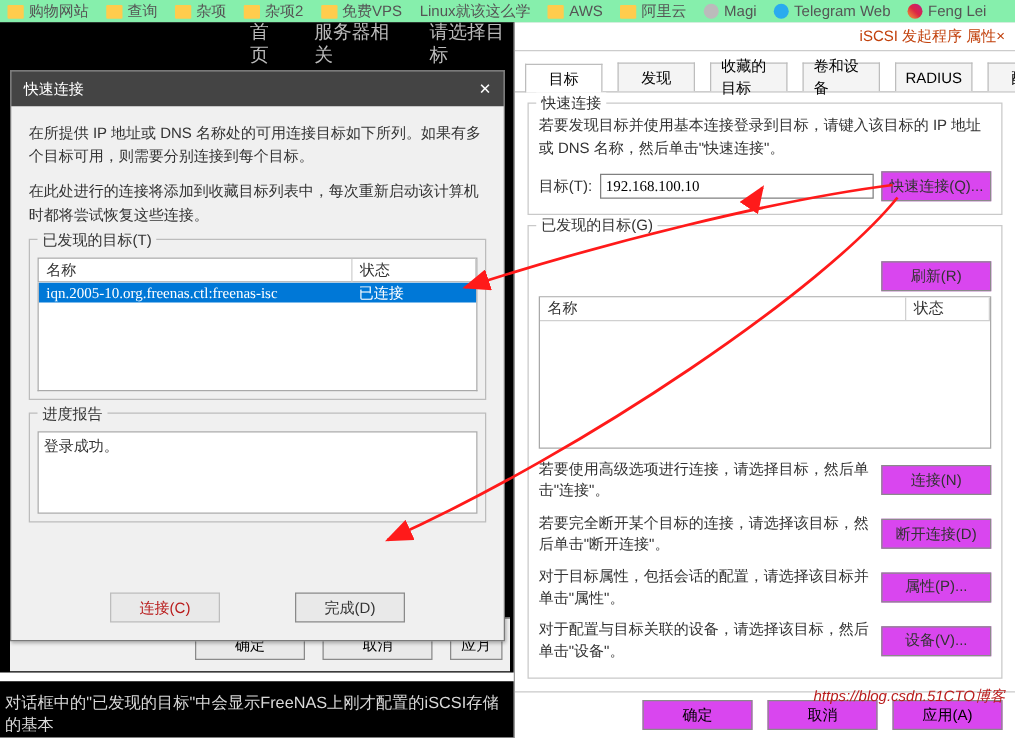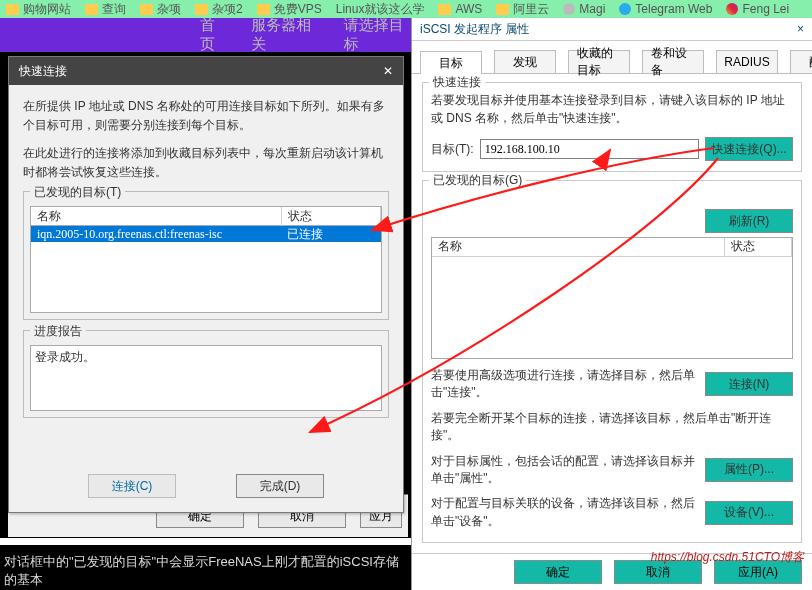--- a/index.html
+++ b/index.html
@@ -1,52 +1,52 @@
 <!DOCTYPE html>
 <html><head>
 <meta charset="utf-8">
 <style>
   html,body{margin:0;padding:0;font-family:"Microsoft YaHei","SimSun",sans-serif;font-size:12px;background:#fff;color:#000;width:812px;height:590px;overflow:hidden;position:relative}
   .bk-top{position:absolute;left:0;top:0;right:0;height:18px;background:#86efac;border-bottom:1px solid #ccc;display:flex;align-items:center;padding:0 6px;gap:14px;color:#555;z-index:0}
   .bk-top .bk-item{display:flex;align-items:center;gap:4px}
   .bk-top .fi{width:13px;height:11px;background:#ffcc4d;border-radius:1px}
   .bk-top .ci{width:12px;height:12px;border-radius:50%;background:#bbb}
   .bannerbar{position:absolute;left:0;top:18px;width:412px;height:520px;background:#000;z-index:0}
-  .banner{position:absolute;left:0;top:18px;right:400px;height:34px;background:#6d28d9;color:#bbb;display:flex;align-items:center;gap:24px;padding-left:200px;font-size:15px;z-index:1}
+  .banner{position:absolute;left:0;top:18px;right:400px;height:34px;background:#000000;color:#bbb;display:flex;align-items:center;gap:24px;padding-left:200px;font-size:15px;z-index:1}
   .banner span{cursor:pointer}
   .leftpane{position:absolute;left:8px;top:56px;width:394px;background:#f0f0f0;border:1px solid #7a7a7a;z-index:5;box-shadow:1px 1px 3px rgba(0,0,0,.3)}
   .lp-title{height:28px;background:#444;color:#fff;display:flex;align-items:center;justify-content:space-between;padding:0 10px;font-size:12px}
   .lp-close{font-family:Arial;cursor:pointer}
   .lp-body{padding:12px 14px 8px;color:#333;font-size:12px;line-height:1.55}
   .lp-body p{margin:0 0 10px}
   .fs{border:1px solid #bcbcbc;margin:6px 0 10px;padding:14px 6px 6px;position:relative}
   .fs-legend{position:absolute;top:-9px;left:6px;background:#f0f0f0;padding:0 4px;font-size:12px;color:#333}
   .tbl-head{display:flex;background:#fff;border:1px solid #a9a9a9;height:18px;align-items:center}
   .tbl-head div{padding:0 6px;border-right:1px solid #d0d0d0;font-size:12px;color:#333}
   .tbl-body{height:86px;background:#fff;border:1px solid #a9a9a9;border-top:none;overflow:hidden}
   .row-sel{background:#0078d7;color:#fff;display:flex;height:16px;align-items:center;font-family:"SimSun";font-size:12px}
   .row-sel div{padding:0 6px}
   .prog{background:#fff;border:1px solid #a9a9a9;height:60px;padding:2px 4px;font-family:"SimSun";font-size:12px}
   .btnrow{display:flex;justify-content:center;gap:60px;margin:56px 0 6px}
   .btn{min-width:86px;height:22px;border:1px solid #8a8a8a;background:#e9e9e9;font-size:12px;display:flex;align-items:center;justify-content:center;cursor:pointer}
-  .btn.dis{color:#0369a1;border-color:#bdbdbd}
+  .btn.dis{color:#b91c1c;border-color:#bdbdbd}
   .outer-btnrow{position:absolute;left:8px;top:494px;width:394px;height:42px;border-top:1px solid #7a7a7a;background:#f0f0f0;display:flex;align-items:center;justify-content:flex-end;gap:14px;padding-right:6px;z-index:2}
   .caption{position:absolute;left:0;top:545px;right:400px;color:#d9d9d9;background:#000;font-size:13px;padding:8px 4px;z-index:2}
 
   .rightpane{position:absolute;right:0;top:18px;width:400px;bottom:0;background:#fff;border-left:1px solid #999;z-index:3}
-  .rp-title{height:22px;border-bottom:1px solid #ccc;display:flex;align-items:center;padding:0 8px;color:#0c4a6e;font-size:12px;justify-content:space-between}
+  .rp-title{height:22px;border-bottom:1px solid #ccc;display:flex;align-items:center;padding:0 8px;color:#c2410c;font-size:12px;justify-content:flex-end}
   .rp-tabs{display:flex;align-items:flex-end;height:26px;padding:6px 8px 0;gap:13px;border-bottom:1px solid #bdbdbd}
   .rp-tab{min-width:44px;height:22px;border:1px solid #bdbdbd;border-bottom:none;background:#f4f4f4;font-size:12px;display:flex;align-items:center;justify-content:center;padding:0 8px;margin-right:-1px;cursor:pointer}
   .rp-tab.active{background:#fff;position:relative;top:1px}
   .rp-body{padding:8px 10px;font-size:12px;color:#333}
   .rp-fs{border:1px solid #c9c9c9;padding:8px 8px 6px;position:relative;margin-bottom:8px}
   .rp-fs .leg{position:absolute;top:-9px;left:6px;background:#fff;padding:0 4px}
   .il{display:flex;align-items:center;gap:6px;margin:4px 0}
   .il input[type=text]{flex:1;height:18px;border:1px solid #808080;padding:0 4px;font-family:"SimSun";font-size:12px}
-  .qbtn{min-width:86px;height:22px;border:1px solid #8a8a8a;background:#14b8a6;display:flex;align-items:center;justify-content:center;cursor:pointer;font-size:12px}
+  .qbtn{min-width:86px;height:22px;border:1px solid #8a8a8a;background:#d946ef;display:flex;align-items:center;justify-content:center;cursor:pointer;font-size:12px}
   .rp-table{border:1px solid #a9a9a9;height:120px;background:#fff;margin-top:4px}
   .rp-thead{display:flex;height:18px;border-bottom:1px solid #d0d0d0;background:#fff}
   .rp-thead div{padding:0 6px;border-right:1px solid #d0d0d0}
   .refresh-row{display:flex;justify-content:flex-end;margin:20px 0 2px}
   .help-list{margin-top:4px}
   .help-row{display:flex;align-items:center;gap:10px;border-top:0;padding:4px 0}
   .help-row .txt{flex:1;line-height:1.45}
   .watermark{position:absolute;right:8px;bottom:24px;color:#b91c1c;font-size:12px;font-style:italic;z-index:10}
   svg.arrows{position:absolute;left:0;top:0;width:812px;height:590px;pointer-events:none;z-index:20}
 </style>
@@ -185,20 +185,21 @@
         </div>
       </div>
 
       <div class="help-list">
         <div class="help-row">
             <div class="txt">若要使用高级选项进行连接，请选择目标，然后单击"连接"。</div>
             <div class="qbtn">连接(N)</div>
           </div>
         <div class="help-row">
             <div class="txt">若要完全断开某个目标的连接，请选择该目标，然后单击"断开连接"。</div>
+            <div class="qbtn">断开连接(D)</div>
           </div>
         <div class="help-row">
             <div class="txt">对于目标属性，包括会话的配置，请选择该目标并单击"属性"。</div>
             <div class="qbtn">属性(P)...</div>
           </div>
         <div class="help-row">
             <div class="txt">对于配置与目标关联的设备，请选择该目标，然后单击"设备"。</div>
             <div class="qbtn">设备(V)...</div>
           </div>
       </div>

